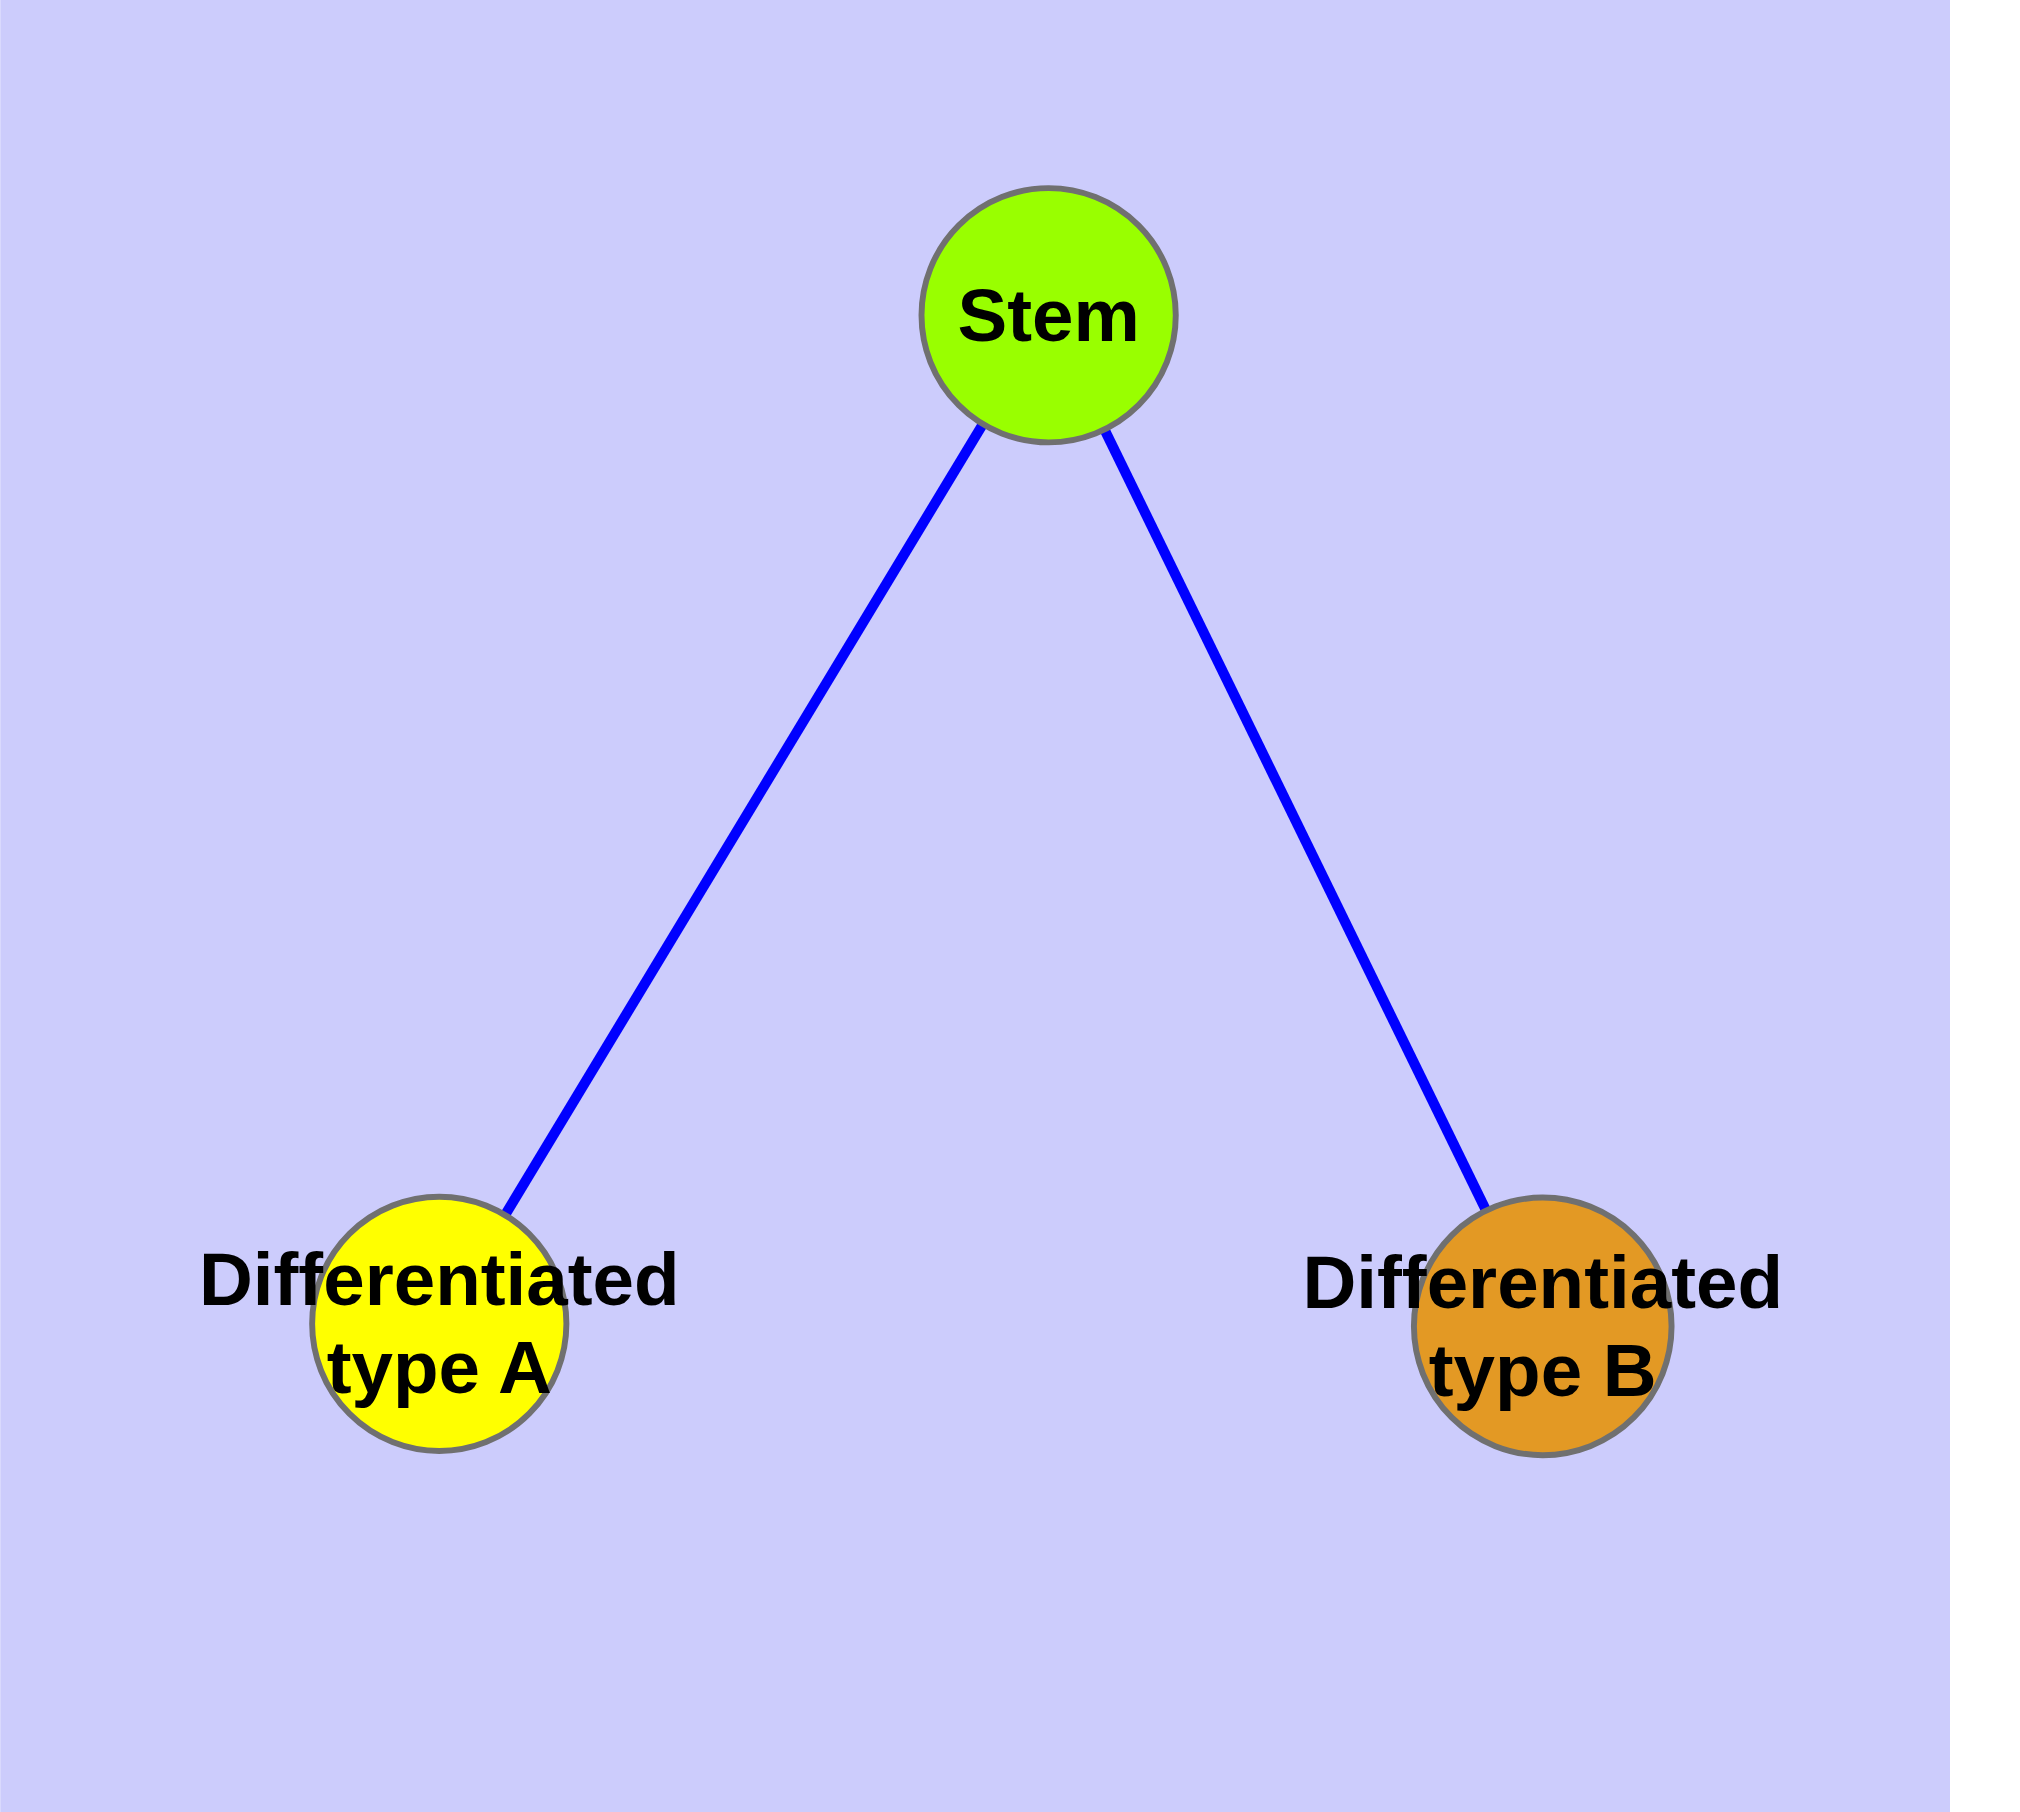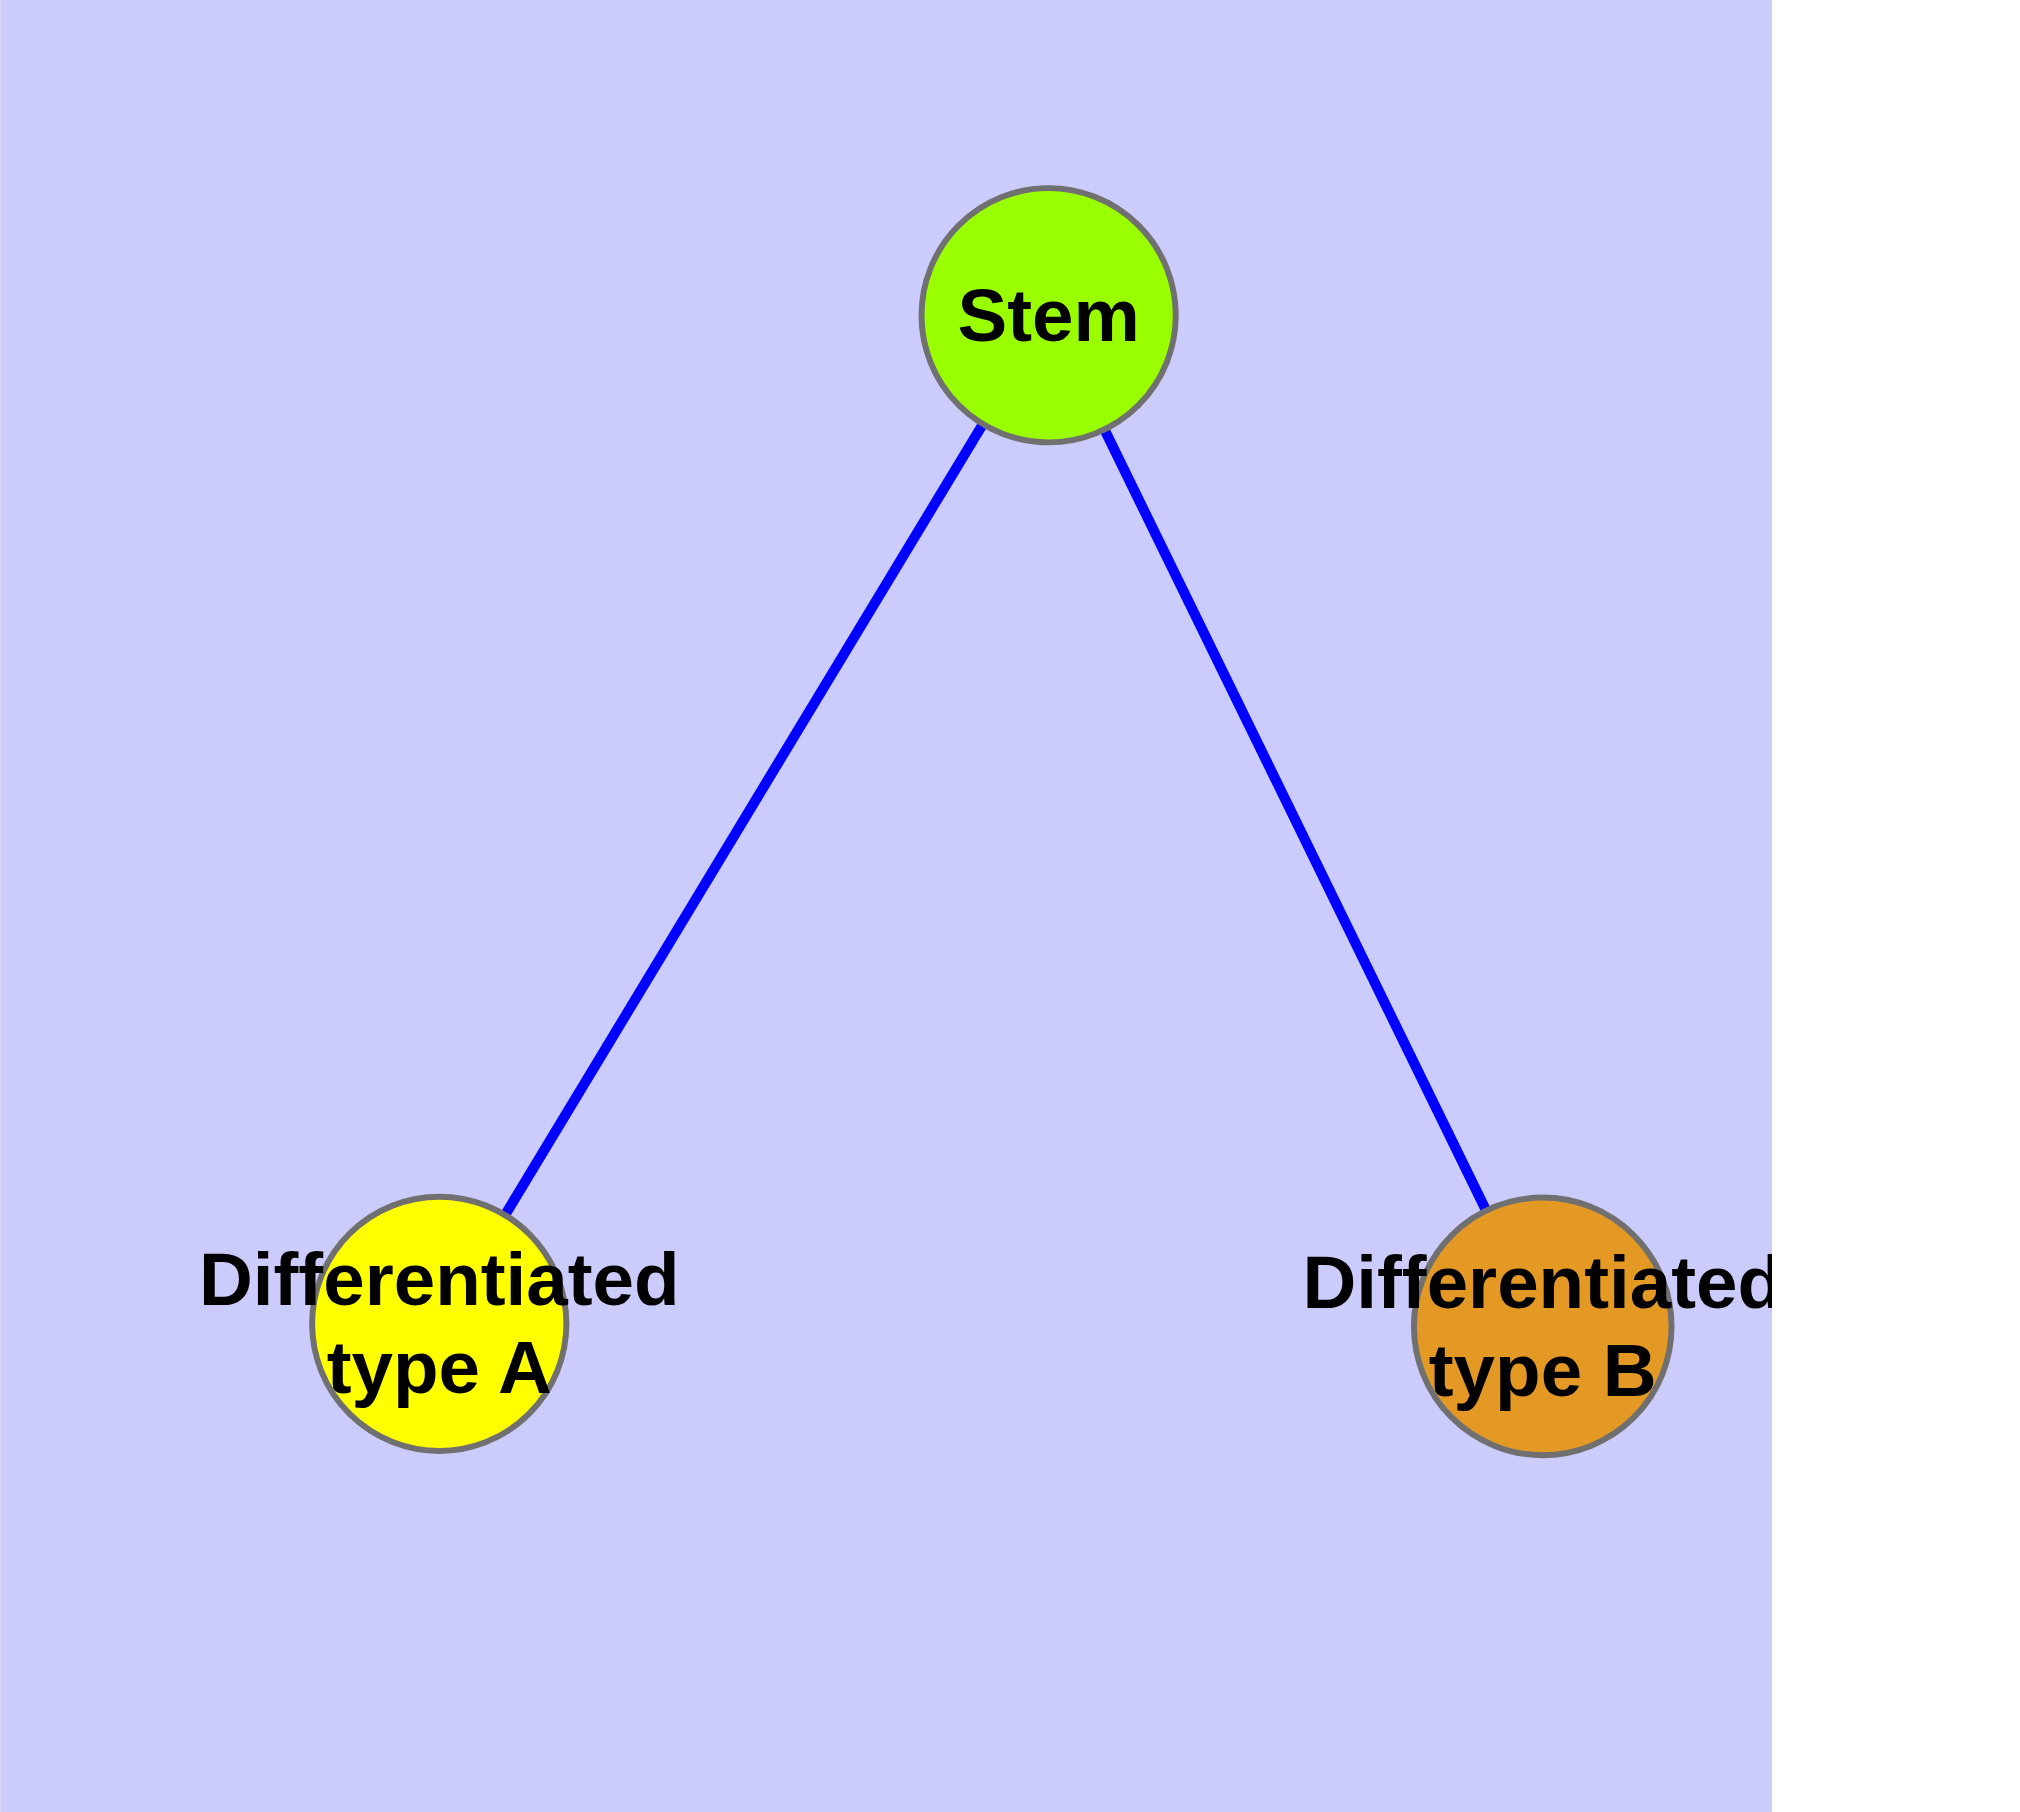--- a/index.html
+++ b/index.html
@@ -26,21 +26,21 @@
     font-family: "Liberation Sans", sans-serif;
     font-weight: bold;
     fill: #000000;
     text-anchor: middle;
     paint-order: normal;
   }
 </style>
 </head>
 <body>
 
-<div id="canvas" style="width: 1772px; height: 1812px;">
+<div id="canvas" style="width: 1950px; height: 1812px;">
   <svg id="graph-svg" viewBox="0 0 2384 2138" xmlns="http://www.w3.org/2000/svg" style="width: 2021px; height: 1812px;">
 
     <rect id="bg-rect" x="0" y="0" width="2384" height="2138" fill="#ccccfc"></rect>
 
     <g id="edge-layer">
         <line x1="1237" y1="372" x2="518" y2="1562" stroke="#0000ff" stroke-width="12" stroke-linecap="butt"></line>
         <line x1="1237" y1="372" x2="1820" y2="1565" stroke="#0000ff" stroke-width="12" stroke-linecap="butt"></line>
       </g>
     <g id="node-layer">
         <circle cx="1237" cy="372" r="150" fill="#99ff00" stroke="#707070" stroke-width="7"></circle>

